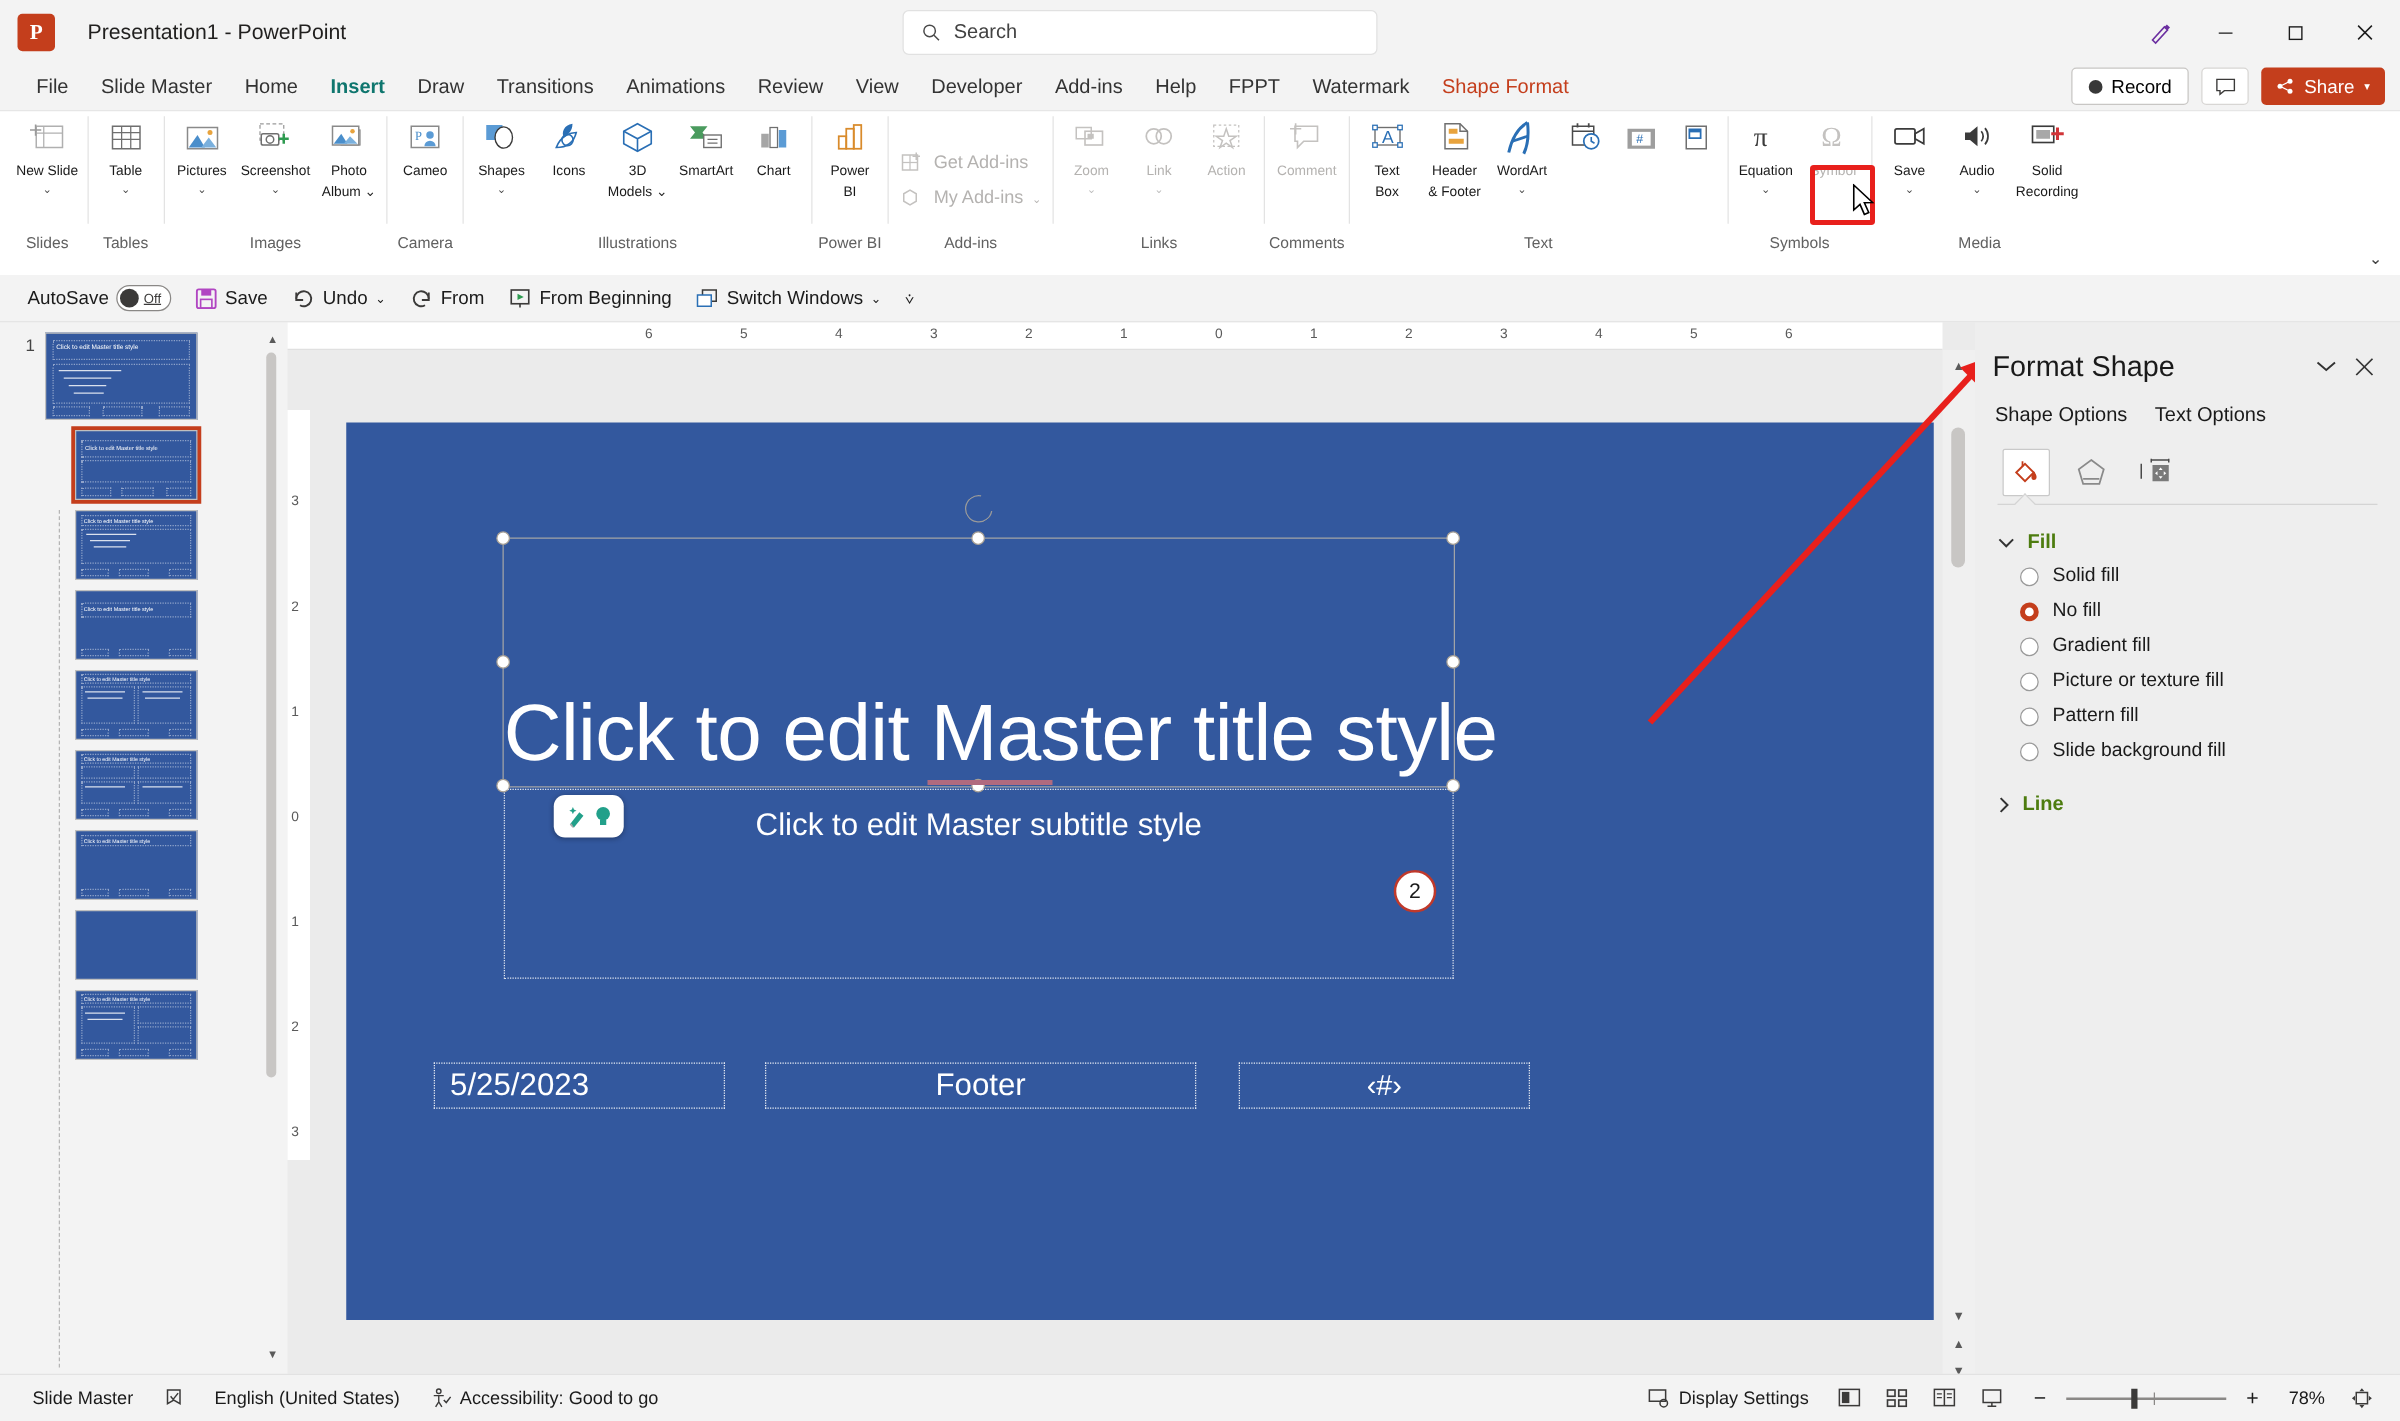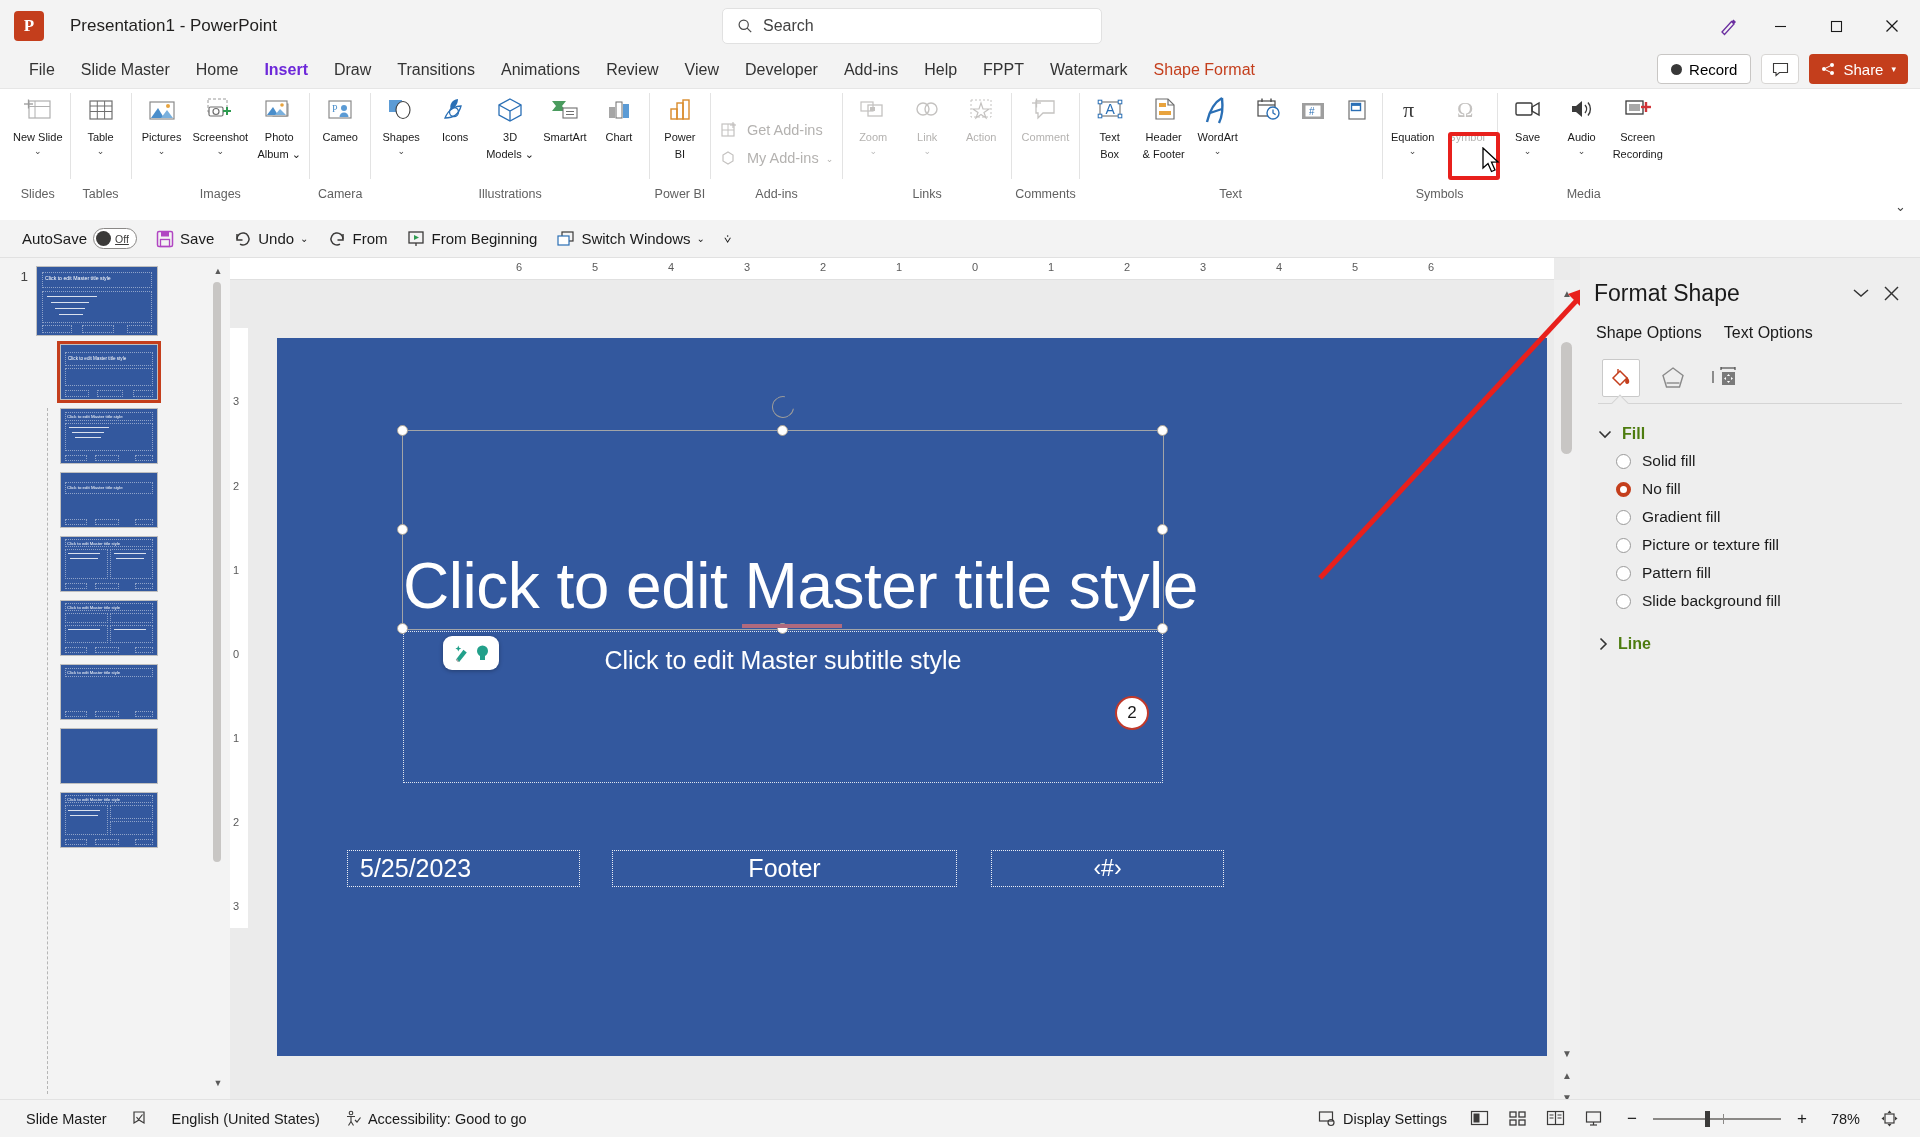--- a/index.html
+++ b/index.html
@@ -38,21 +38,21 @@
 
   
   .tabsrow {
     height: 36px; background: #f3f3f3; display: flex; align-items: center;
     padding-left: 16px; position: relative;
   }
   .tab {
     padding: 5px 13px; font-size: 16px; color: #333; position: relative; cursor: default;
     white-space: nowrap;
   }
-  .tab.active { color: #6d28d9; font-weight: 600; }
+  .tab.active { color: #0f766e; font-weight: 600; }
   .tab.active::after {
     content: ""; position: absolute; left: 12px; right: 12px; bottom: -6px;
     height: 2.5px; background: #c43e1c;
   }
   .tab.shapefmt { color: #c43e1c; }
   .tabs-right { position: absolute; right: 12px; top: 2px; display: flex; align-items: center; gap: 10px; }
   .record-btn {
     border: 1px solid #c8c6c4; border-radius: 4px; background: #fff;
     height: 30px; display: flex; align-items: center; gap: 7px; padding: 0 13px; font-size: 15px;
   }
@@ -708,21 +708,21 @@
       </div>
       <div class="ritem">
         <span class="ico">
           <svg width="32" height="30" viewBox="0 0 32 30">
               <rect x="4" y="5" width="17" height="13" fill="none" stroke="#3b3b3b" stroke-width="1.3"></rect>
               <rect x="7" y="8" width="11" height="7" fill="#a8a8a8"></rect>
               <line x1="24" y1="6" x2="24" y2="16" stroke="#d13438" stroke-width="2.4"></line>
               <line x1="19" y1="11" x2="29" y2="11" stroke="#d13438" stroke-width="2.4"></line>
             </svg>
         </span>
-        <span class="lbl nowrap">Screen</span>
+        <span class="lbl nowrap">Solid</span>
         <span class="lbl nowrap">Recording</span>
       </div>
     </div>
     <div class="gname">Media</div>
   </div>
 
   <div class="ribbon-collapse">⌄</div>
 
   <div class="hl-box" style="left:1448px; top:43px; width:52px; height:48px;"></div>
 

